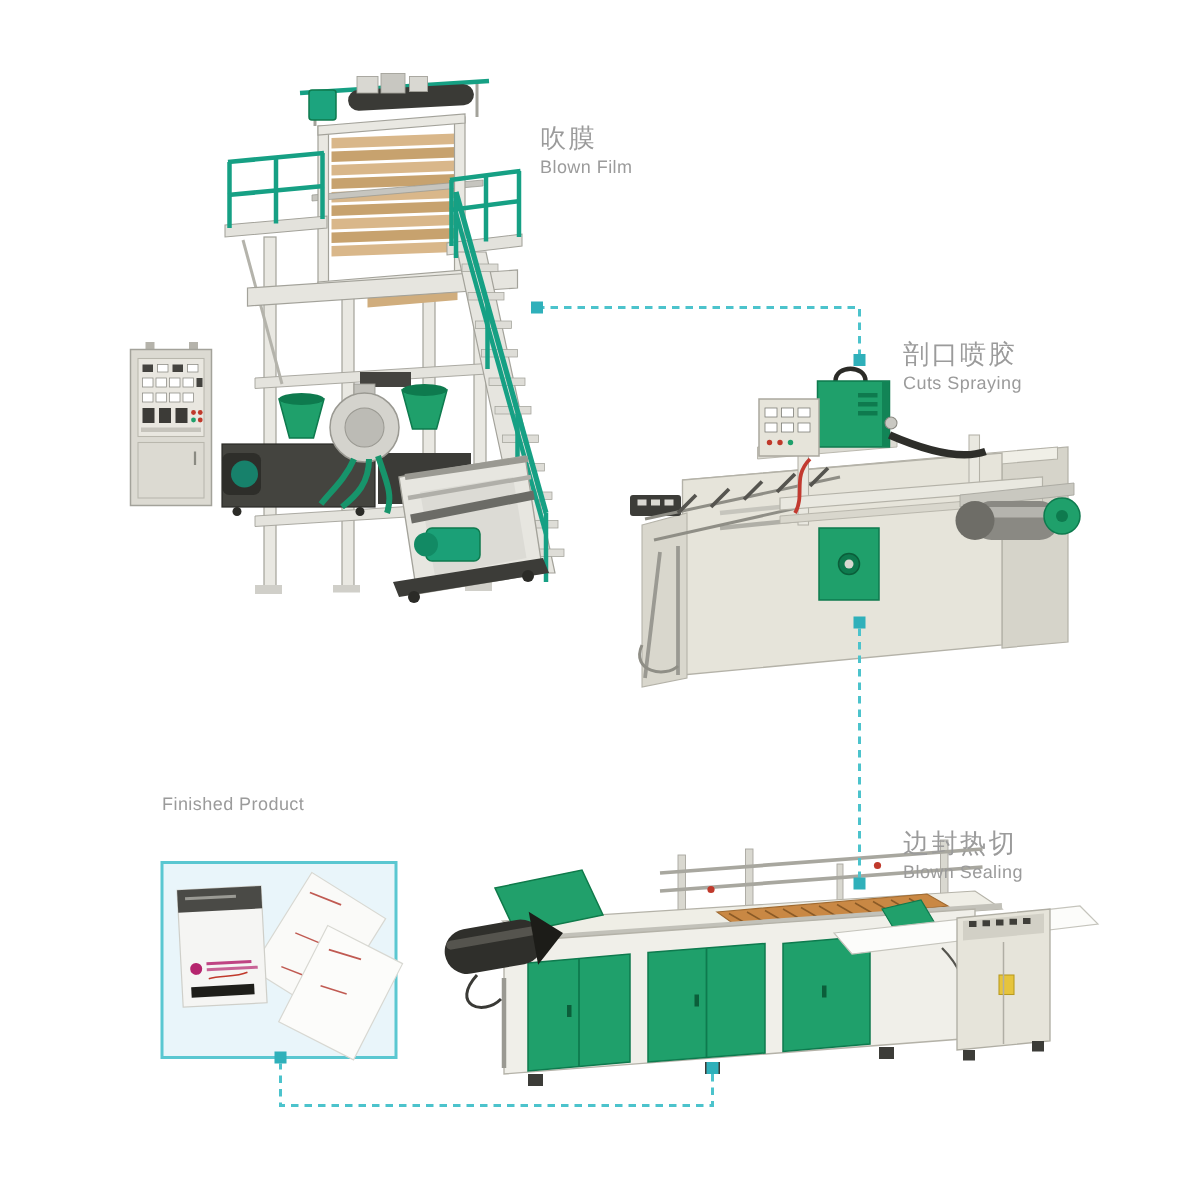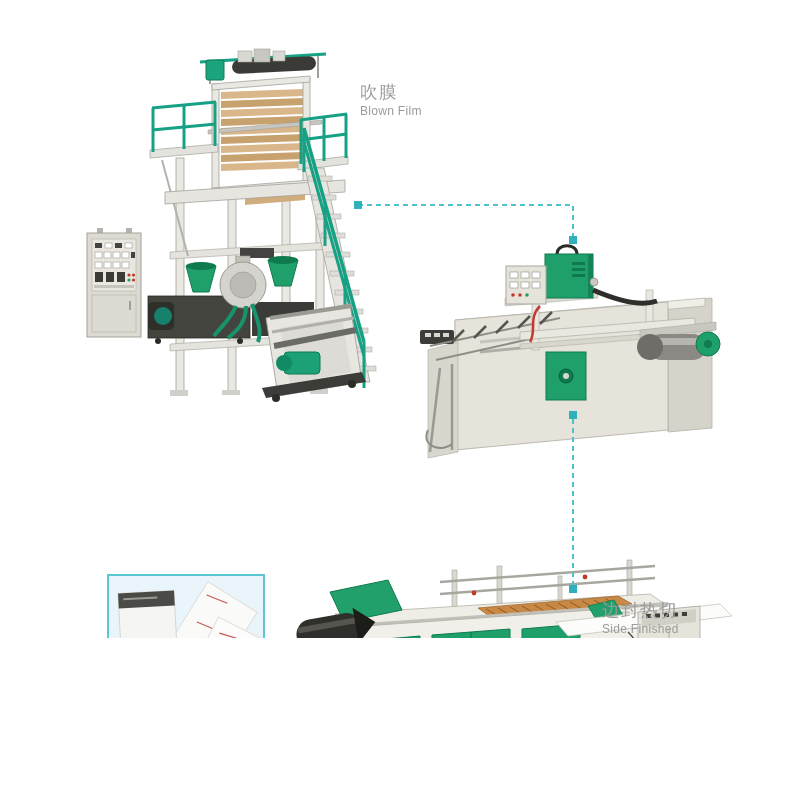--- a/index.html
+++ b/index.html
@@ -1,29 +1,29 @@
 <!DOCTYPE html>
 <html><head>
 <meta charset="utf-8">
 <style>
   html,body{margin:0;padding:0;background:#ffffff;}
   .canvas{
-    position:relative;width:800px;height:638px;background:#ffffff;overflow:hidden;
+    position:relative;width:800px;height:800px;background:#ffffff;overflow:hidden;
     font-family:"Liberation Sans","DejaVu Sans",sans-serif;
     text-decoration:underline;
   }
   .art{position:absolute;left:0;top:0;width:800px;height:800px;}
   .stage-label{
     position:absolute;color:#9b9b9b;line-height:1.25;letter-spacing:.3px;
   }
   .stage-label .zh{font-size:17.5px;letter-spacing:1.5px;}
   .stage-label .en{font-size:12px;}
   .lbl-blown{left:360px;top:82px;}
   .lbl-cuts{left:602px;top:226px;}
-  .lbl-side{left:602px;top:552px;margin-top:48px;}
+  .lbl-side{left:602px;top:552px;}
   .lbl-finished{left:108px;top:529px;}
 </style>
 </head>
 <body>
 
 <div class="canvas">
 
 <svg class="art" viewBox="0 0 800 800">
 
   <g>
@@ -358,22 +358,27 @@
     <rect x="471" y="708" width="8" height="8"></rect>
     <rect x="183" y="701" width="8" height="8"></rect>
   </g>
 </svg>
 
 <div class="stage-label lbl-blown">
   <div class="zh">吹膜</div>
   <div class="en">Blown Film</div>
 </div>
 
+<div class="stage-label lbl-cuts">
+  <div class="zh">剖口喷胶</div>
+  <div class="en">Cuts Spraying</div>
+</div>
 
 <div class="stage-label lbl-side">
   <div class="zh">边封热切</div>
-  <div class="en">Side Finished</div>
+  <div class="en">Blown Sealing</div>
 </div>
 
 <div class="stage-label lbl-finished">
+  <div class="en">Finished Product</div>
 </div>
 
 </div>
 
 </body></html>

